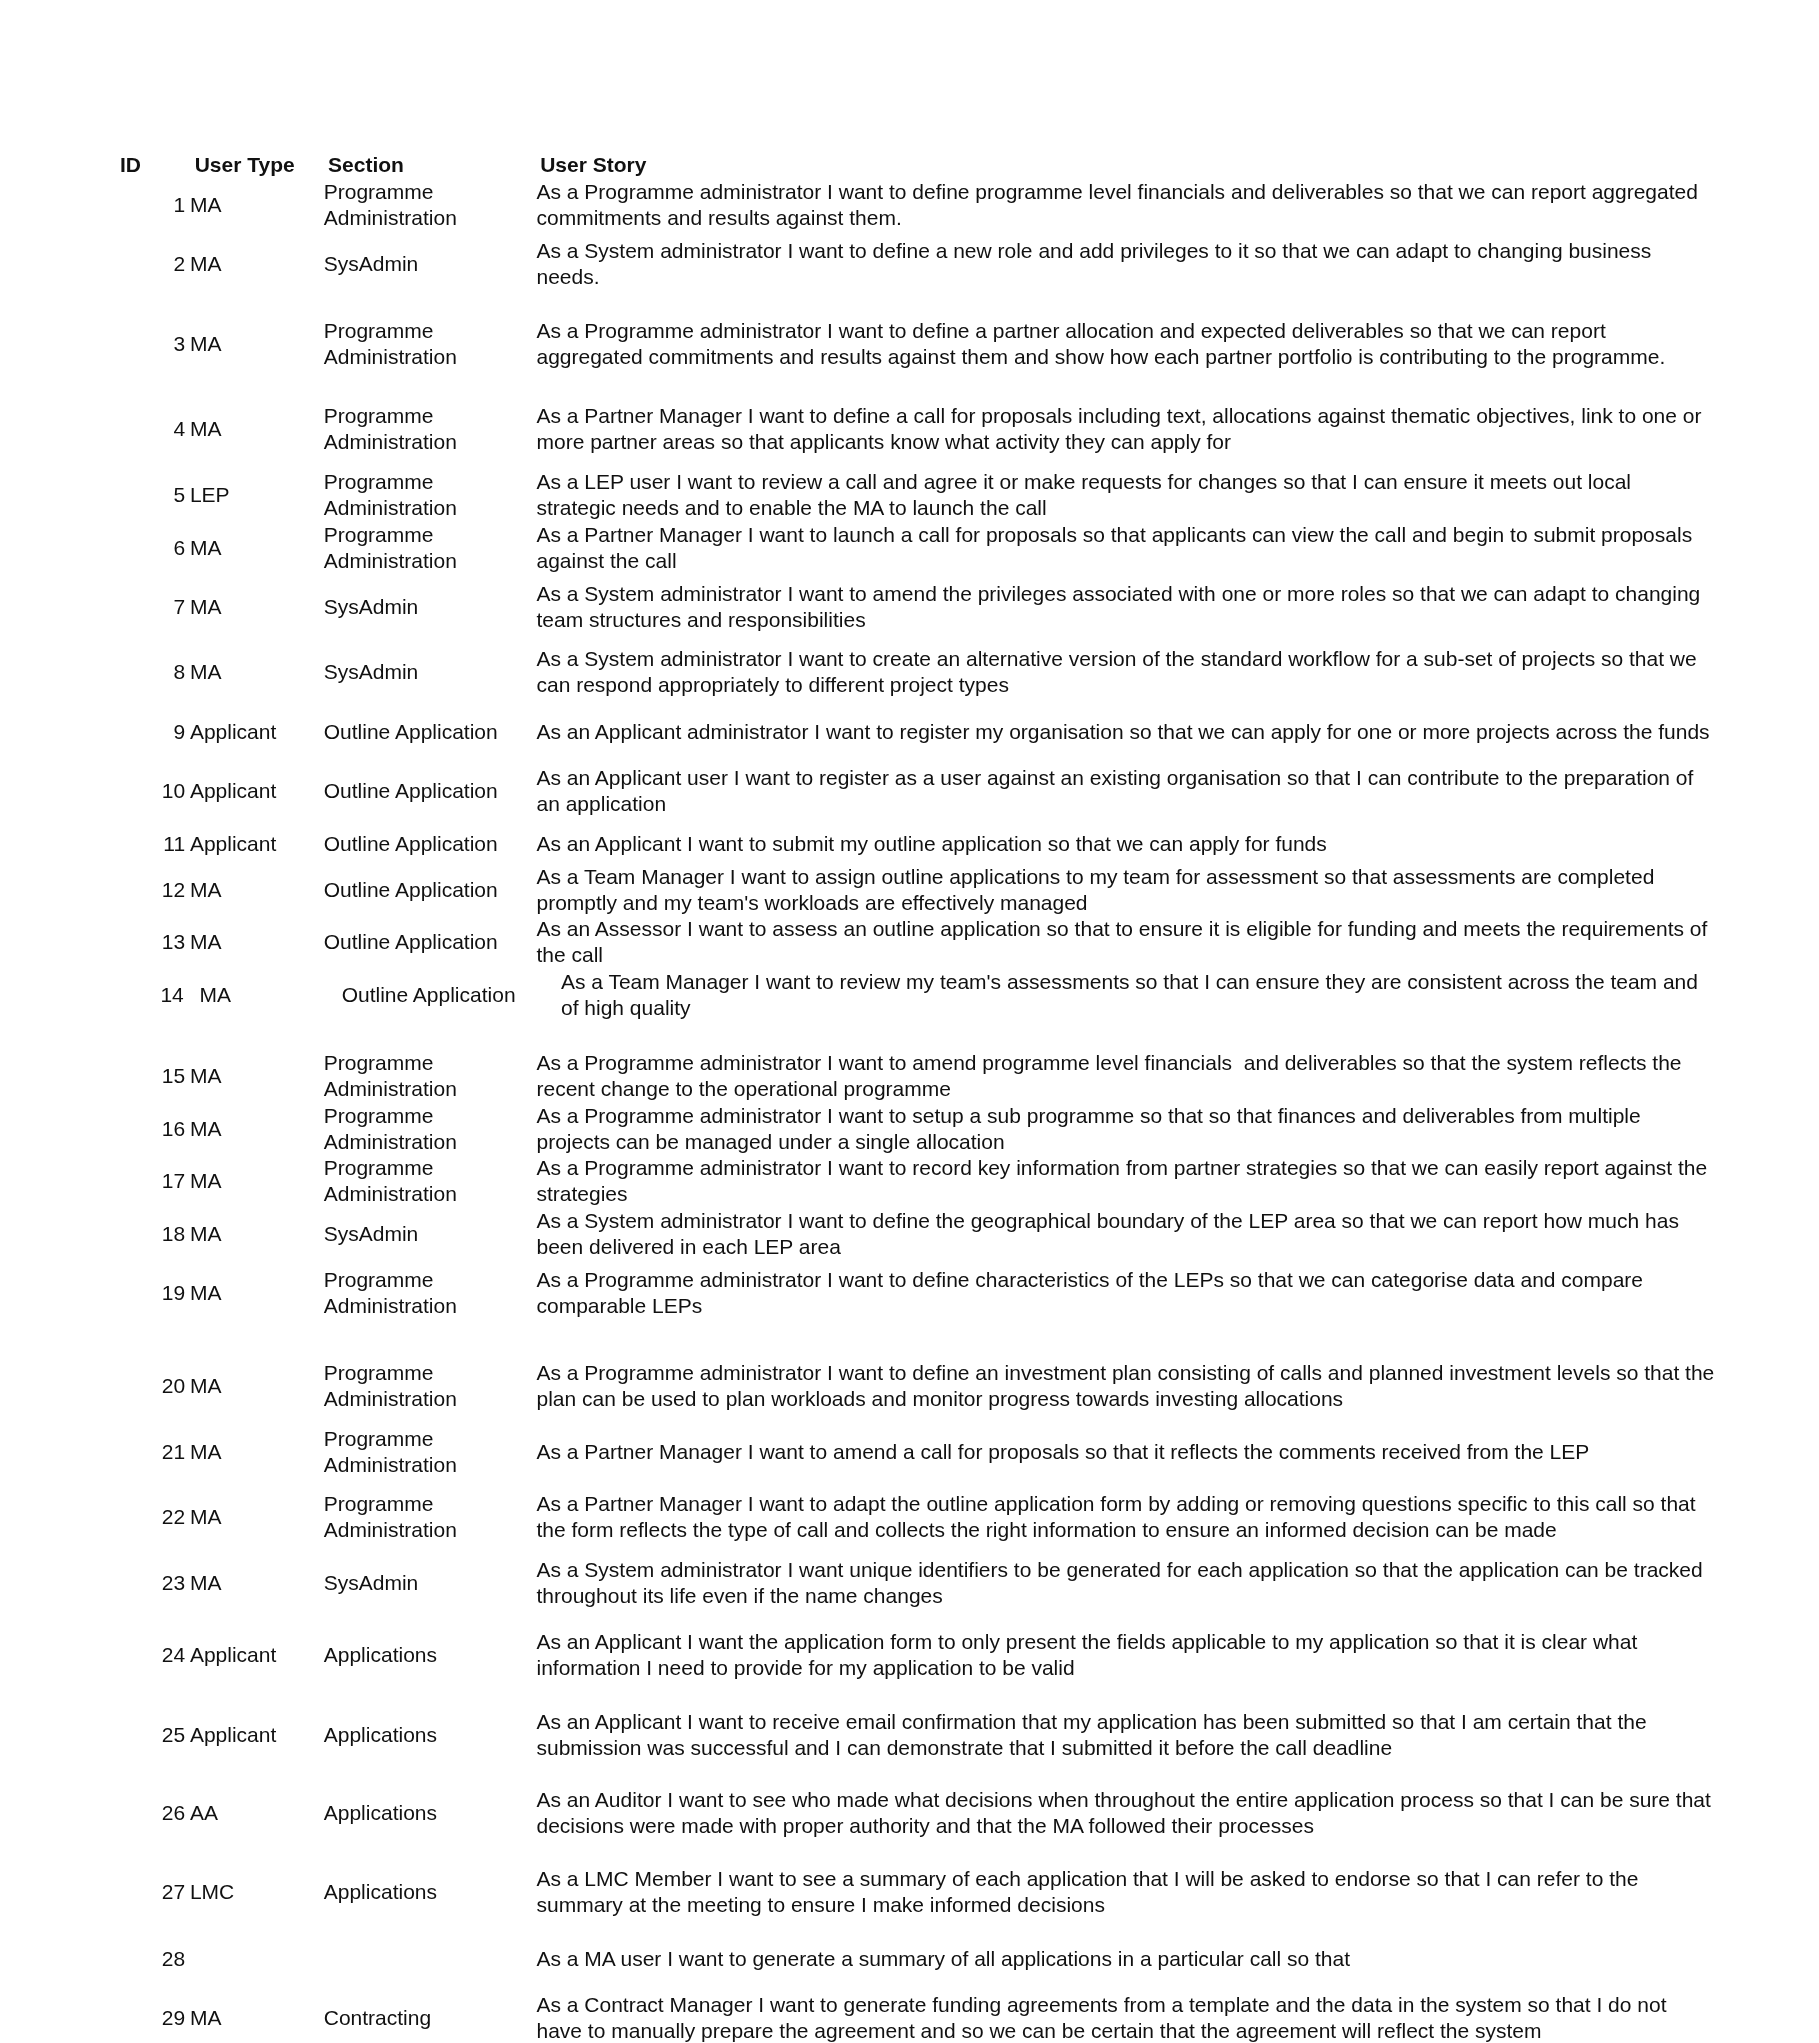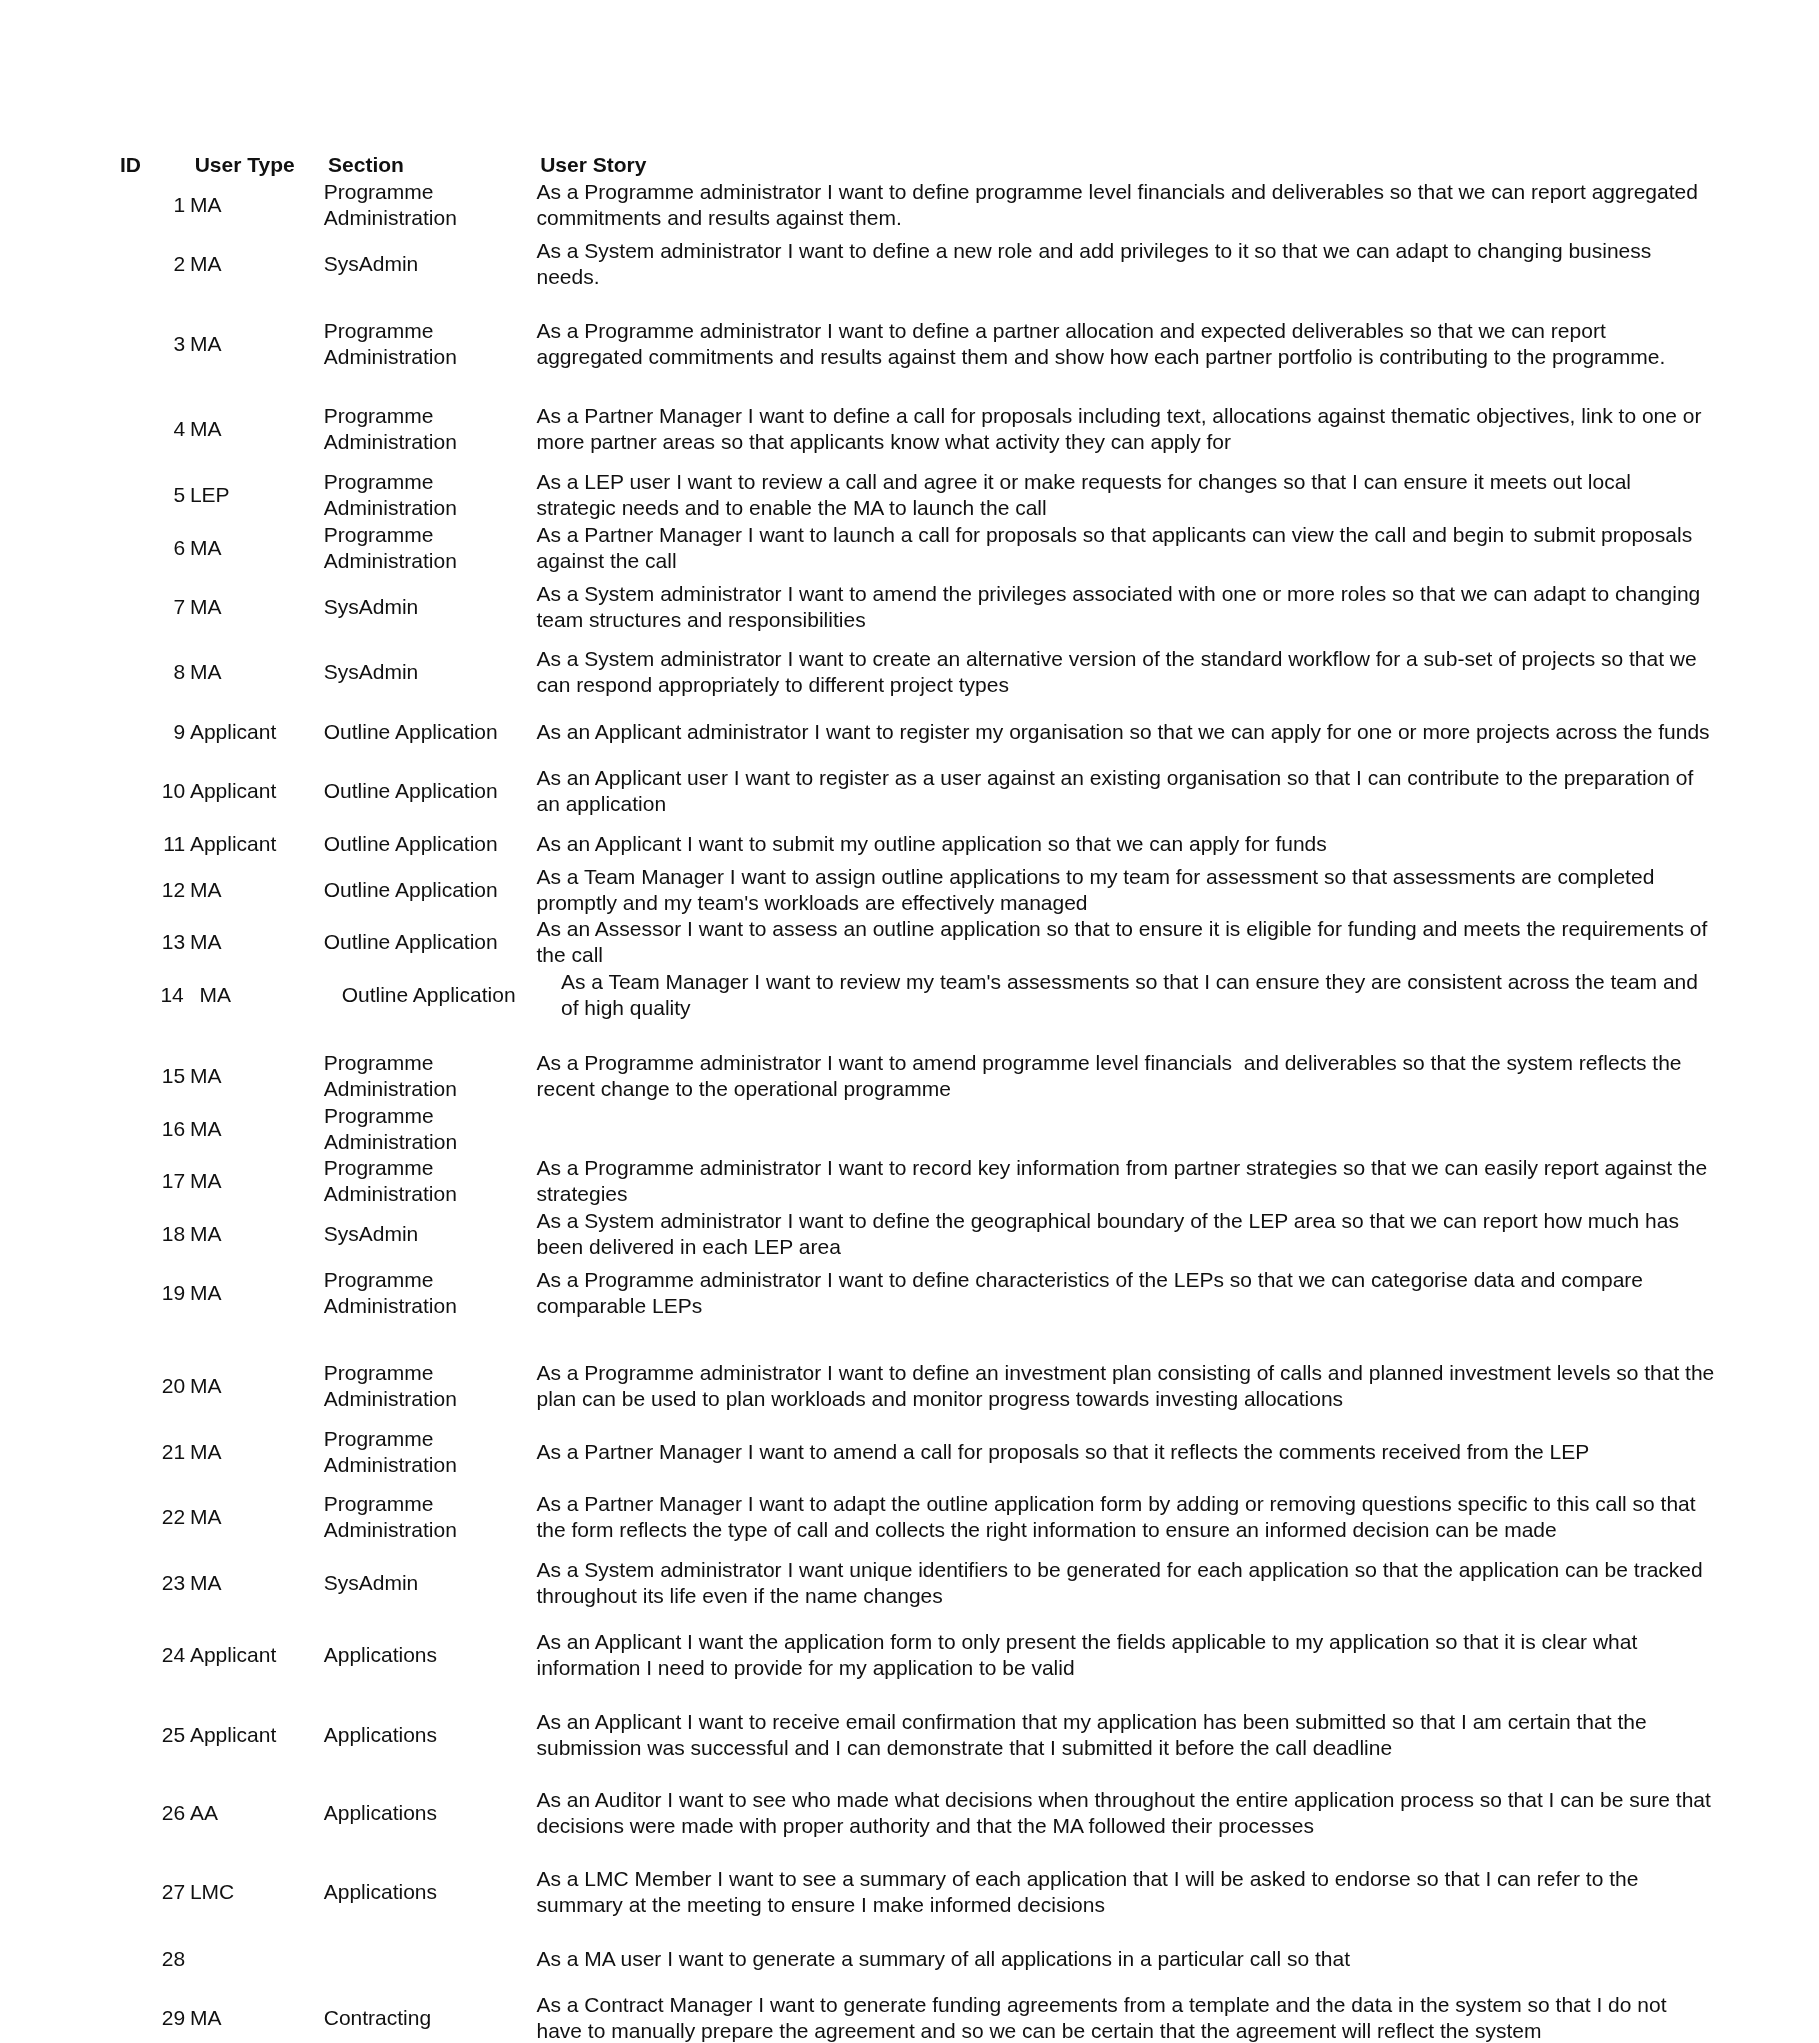--- a/index.html
+++ b/index.html
@@ -113,20 +113,21 @@
       <div class="row" style="height: 52px; margin-top: 29px;">
         <div class="c-id">15</div>
         <div class="c-type">MA</div>
         <div class="c-sec">Programme Administration</div>
         <div class="c-story">As a Programme administrator I want to amend programme level financials  and deliverables so that the system reflects the recent change to the operational programme</div>
       </div>
       <div class="row" style="height: 53px;">
         <div class="c-id">16</div>
         <div class="c-type">MA</div>
         <div class="c-sec">Programme Administration</div>
+        <div class="c-story">As a Programme administrator I want to setup a sub programme so that so that finances and deliverables from multiple projects can be managed under a single allocation</div>
       </div>
       <div class="row" style="height: 52px;">
         <div class="c-id">17</div>
         <div class="c-type">MA</div>
         <div class="c-sec">Programme Administration</div>
         <div class="c-story">As a Programme administrator I want to record key information from partner strategies so that we can easily report against the strategies</div>
       </div>
       <div class="row" style="height: 53px;">
         <div class="c-id">18</div>
         <div class="c-type">MA</div>

